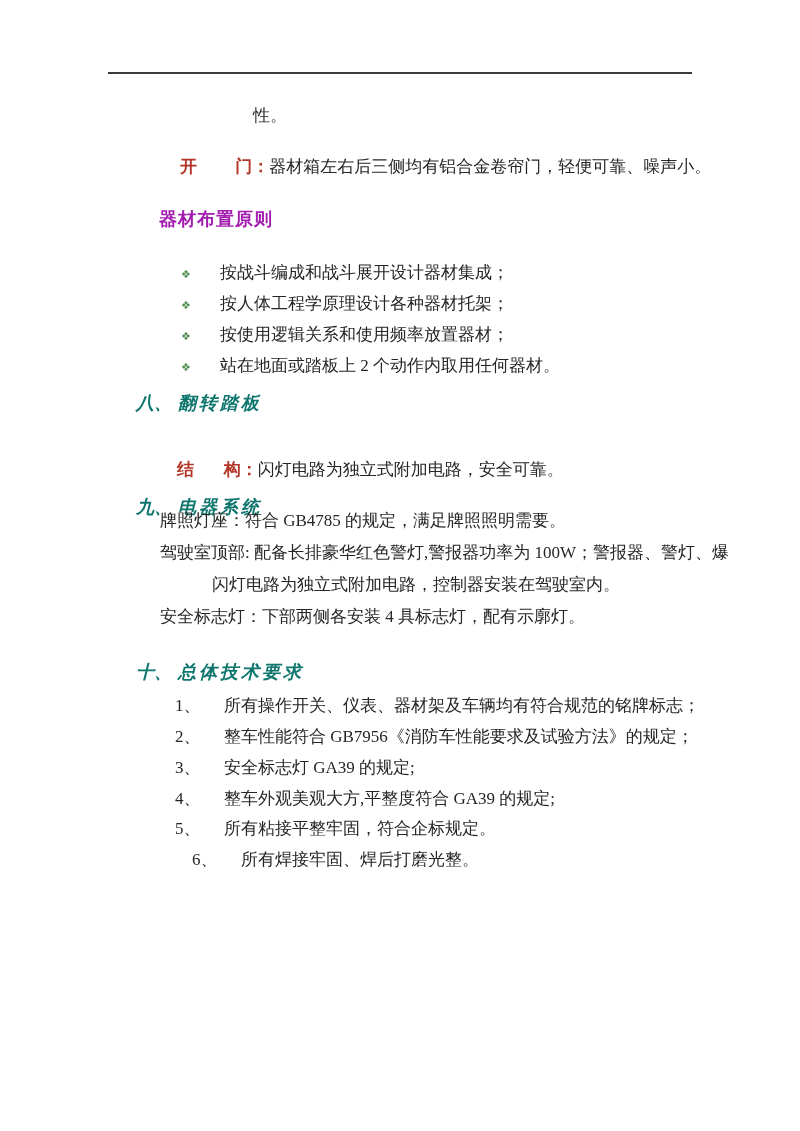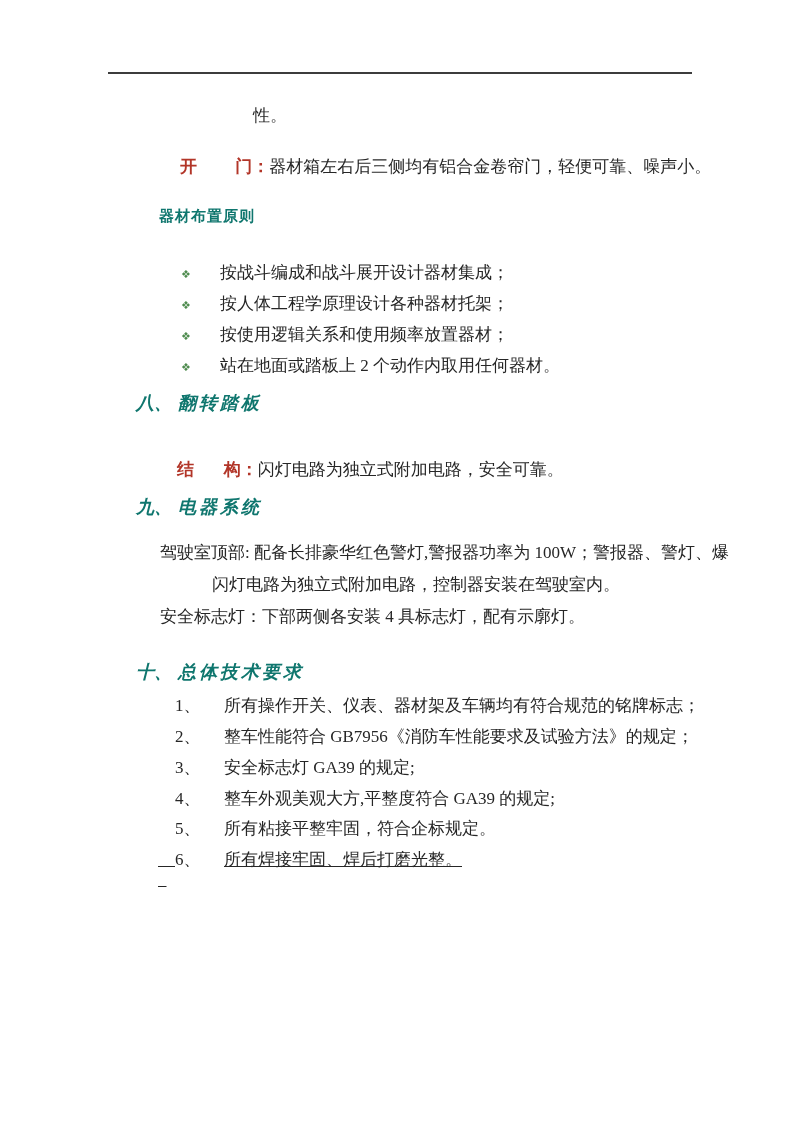--- a/index.html
+++ b/index.html
@@ -31,22 +31,22 @@
     position: absolute;
     left: 108px;
     top: 72px;
     width: 584px;
     height: 2px;
     background: #3c3c3c;
   }
   .hei-heading {
     font-family: "Liberation Sans", "DejaVu Sans", sans-serif;
     font-weight: bold;
-    font-size: 15px;
-    color: #0f766e;
+    font-size: 18px;
+    color: #a21caf;
     letter-spacing: 1px;
   }
   .kai-heading {
     font-weight: bold;
     font-style: italic;
     font-size: 18px;
     color: #0f766e;
   }
   .kai-heading .sec-num { display: inline-block; width: 42px; }
   .kai-heading .sec-title { letter-spacing: 3px; }
@@ -88,20 +88,21 @@
   <div class="abs kai-heading" style="left:118px; top:370px;">
     <span class="sec-num">八、</span><span class="sec-title">翻转踏板</span>
   </div>
   <div class="abs body-line" style="left:160px; top:440px;">
     <span class="label-red">结       构：</span><span>闪灯电路为独立式附加电路，安全可靠。</span>
   </div>
 
   <div class="abs kai-heading" style="left:118px; top:474px;">
     <span class="sec-num">九、</span><span class="sec-title">电器系统</span>
   </div>
+  <div class="abs body-line" style="left:160px; top:511px;">牌照灯座：符合 GB4785 的规定，满足牌照照明需要。</div>
   <div class="abs body-line" style="left:160px; top:543px;">驾驶室顶部: 配备长排豪华红色警灯,警报器功率为 100W；警报器、警灯、爆</div>
   <div class="abs body-line" style="left:212px; top:575px;">闪灯电路为独立式附加电路，控制器安装在驾驶室内。</div>
   <div class="abs body-line" style="left:160px; top:607px;">安全标志灯：下部两侧各安装 4 具标志灯，配有示廓灯。</div>
 
   <div class="abs kai-heading" style="left:118px; top:639px;">
     <span class="sec-num">十、</span><span class="sec-title">总体技术要求</span>
   </div>
   <div class="abs body-line num-item" style="left:158px; top:676px;">
     <span class="item-num">1、</span><span>所有操作开关、仪表、器材架及车辆均有符合规范的铭牌标志；</span>
   </div>
@@ -110,17 +111,17 @@
   </div>
   <div class="abs body-line num-item" style="left:158px; top:738px;">
     <span class="item-num">3、</span><span>安全标志灯 GA39 的规定;</span>
   </div>
   <div class="abs body-line num-item" style="left:158px; top:769px;">
     <span class="item-num">4、</span><span>整车外观美观大方,平整度符合 GA39 的规定;</span>
   </div>
   <div class="abs body-line num-item" style="left:158px; top:799px;">
     <span class="item-num">5、</span><span>所有粘接平整牢固，符合企标规定。</span>
   </div>
-  <div class="abs body-line num-item" style="left:158px; top:830px;text-decoration:underline;">
+  <div class="abs body-line num-item" style="left:175px; top:830px;">
     <span class="item-num">6、</span><span>所有焊接牢固、焊后打磨光整。</span>
   </div>
 
 </div>
 
 </body></html>

